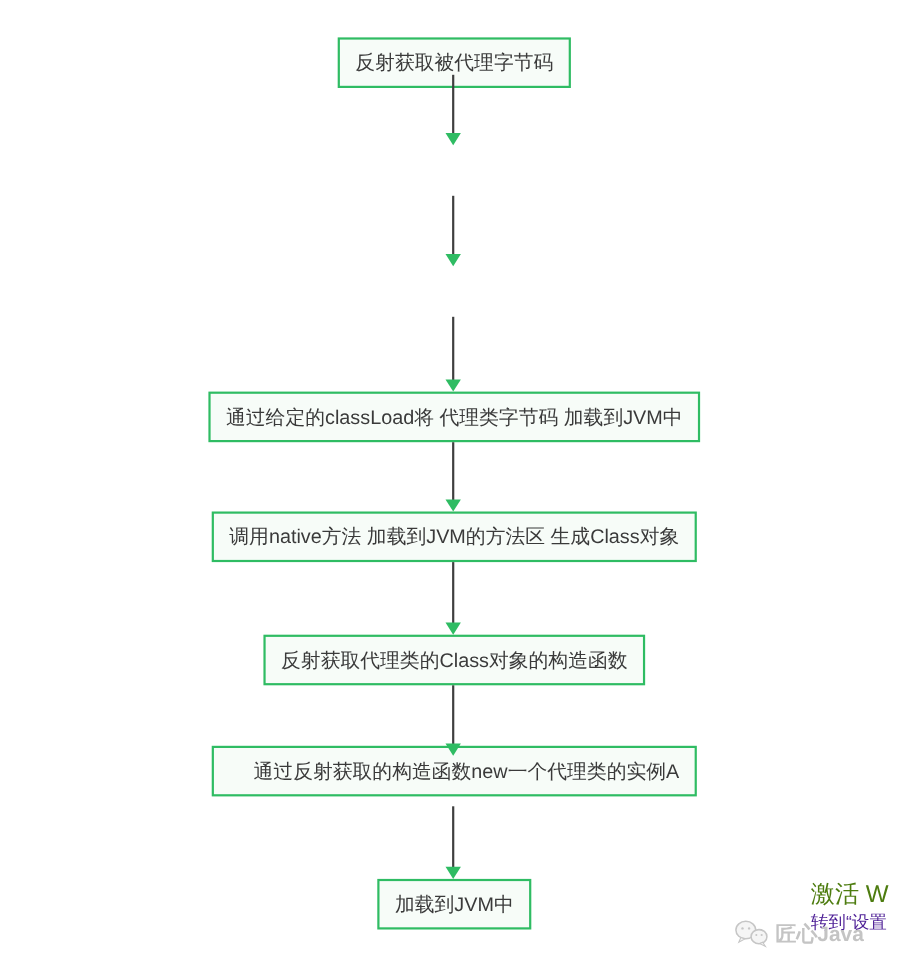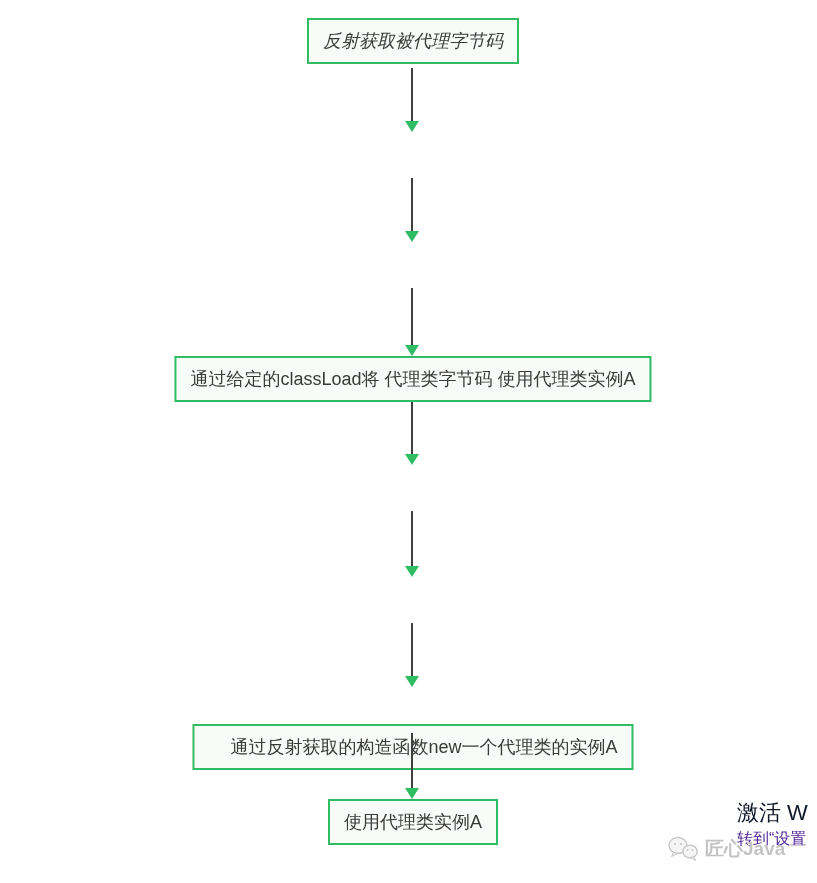--- a/index.html
+++ b/index.html
@@ -27,27 +27,27 @@
     align-items: center;
     justify-content: center;
     white-space: nowrap;
     padding: 0 14px;
     border: 2px solid #2FBC63;
     background: #F7FCF8;
     color: #3A3A3A;
     font-size: 18px;
     line-height: 1;
   }
-  .n1 { top: 18px; font-style: italic; }
+  .n1 { top: 34px; }
   .n2 { top: 132px; }
   .n3 { top: 242px; }
   .n4 { top: 356px; }
   .n5 { top: 465px; }
   .n6 { top: 577px; }
-  .n7 { top: 724px; padding-left: 36px; }
+  .n7 { top: 678px; padding-left: 36px; }
   .n8 { top: 799px; }
 
   
   .arrow { position: absolute; left: 412px; width: 0; }
   .arrow .shaft {
     position: absolute;
     left: -1px;
     top: 0;
     bottom: 9px;
     width: 2px;
@@ -70,21 +70,21 @@
   .a5 { top: 511px; height: 66px; }
   .a6 { top: 623px; height: 64px; }
   .a7 { top: 733px; height: 66px; }
 
   
   .wm-activate {
     position: absolute;
     left: 737px;
     top: 798px;
     font-size: 22px;
-    color: #0f172a;
+    color: #4d7c0f;
     white-space: nowrap;
   }
   .wm-settings {
     position: absolute;
     left: 737px;
     top: 829px;
     font-size: 16px;
     color: #4c1d95;
     white-space: nowrap;
   }
@@ -104,23 +104,25 @@
     white-space: nowrap;
   }
   .wechat { display: inline-flex; }
 </style>
 </head>
 <body>
 
 <div class="canvas">
 
   <div class="node n1">反射获取被代理字节码</div>
-  <div class="node n4">通过给定的classLoad将 代理类字节码 使用代理类实例A</div>
+  <div class="node n4">通过给定的classLoad将 代理类字节码 加载到JVM中</div>
+  <div class="node n5">调用native方法 加载到JVM的方法区 生成Class对象</div>
+  <div class="node n6">反射获取代理类的Class对象的构造函数</div>
   <div class="node n7">通过反射获取的构造函数new一个代理类的实例A</div>
-  <div class="node n8">使用代理类实例A</div>
+  <div class="node n8">加载到JVM中</div>
 
   <div class="arrow a1">
     <span class="shaft"></span>
     <span class="head"></span>
   </div>
   <div class="arrow a2">
     <span class="shaft"></span>
     <span class="head"></span>
   </div>
   <div class="arrow a3">

